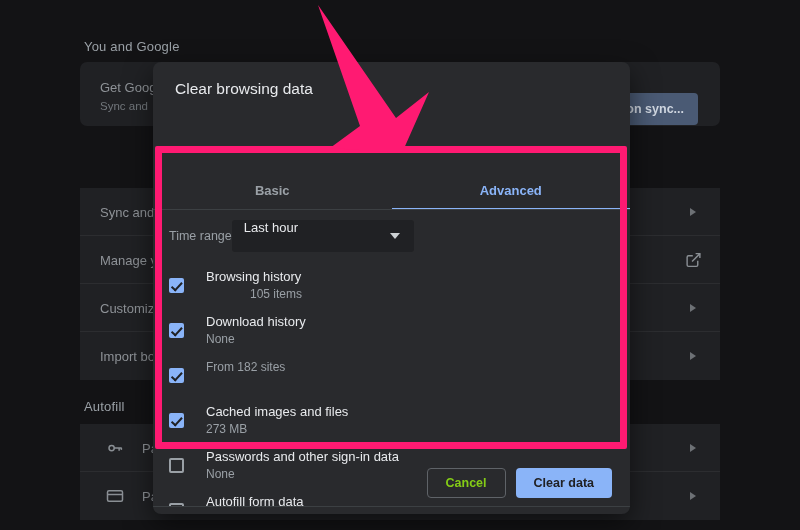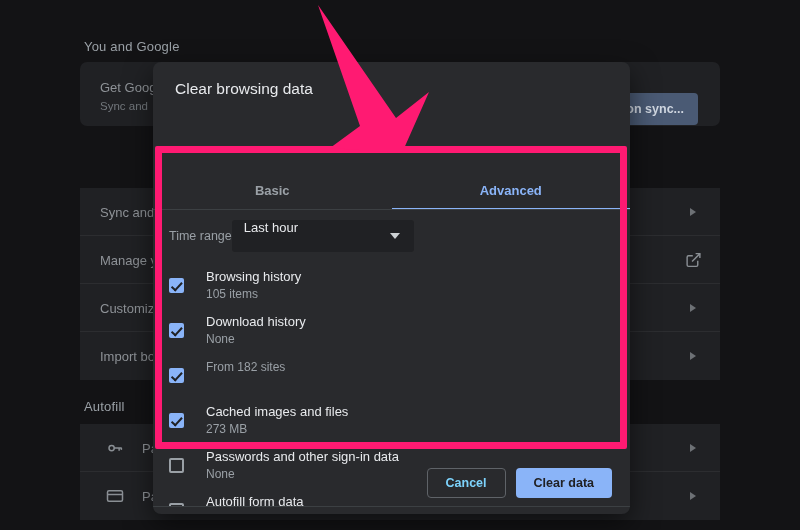--- a/index.html
+++ b/index.html
@@ -324,21 +324,21 @@
     align-items: center;
     justify-content: flex-end;
     gap: 10px;
     padding-right: 18px;
   }
 
   #cancel-button {
     height: 30px;
     padding: 0 18px;
     background: transparent;
-    color: #7dd3fc;
+    color: #84cc16;
     border: 1px solid #5f6368;
     border-radius: 4px;
     font-size: 12.5px;
     font-weight: bold;
     font-family: "Liberation Sans", sans-serif;
     cursor: pointer;
   }
 
   #clear-button {
     height: 30px;
@@ -463,21 +463,21 @@
           <span class="caret-down"></span>
         </div>
       </div>
 
       <div id="options-list">
 
         <div class="opt">
           <span class="cb on"></span>
           <span class="opt-text">
             <span class="opt-title" style="display:block;">Browsing history</span>
-            <span class="opt-sub" style="display:block;">105 items</span>
+            <span class="opt-sub" style="display:block;margin-left:44px;">105 items</span>
           </span>
         </div>
 
         <div class="opt">
           <span class="cb on"></span>
           <span class="opt-text">
             <span class="opt-title" style="display:block;">Download history</span>
             <span class="opt-sub" style="display:block;">None</span>
           </span>
         </div>

